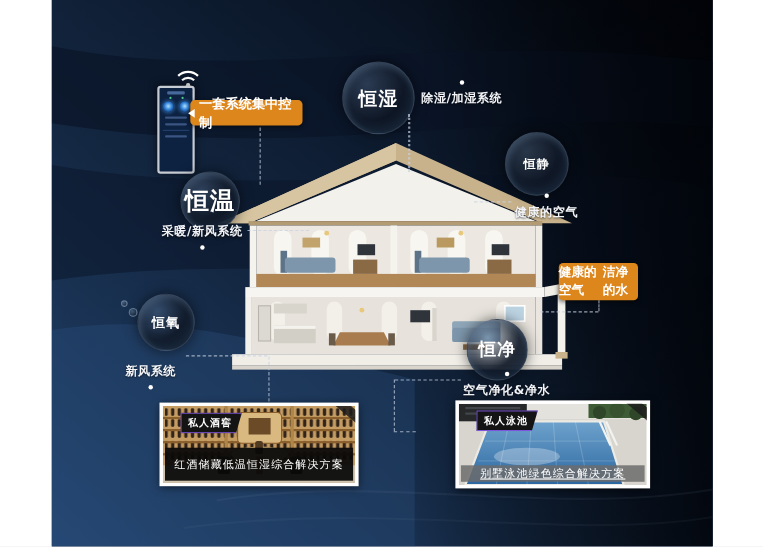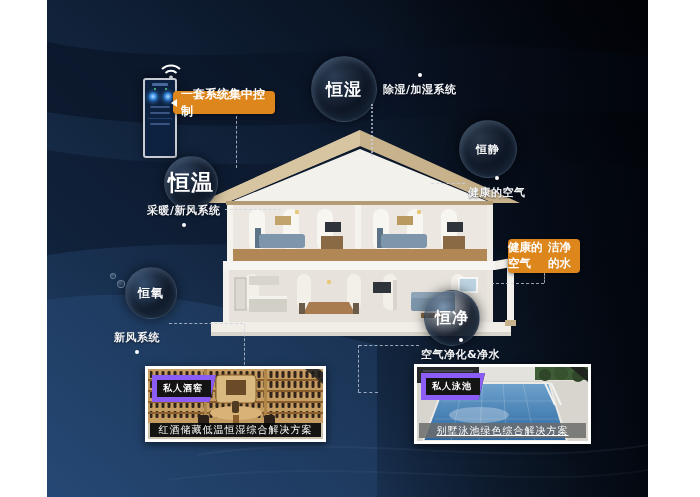--- a/index.html
+++ b/index.html
@@ -57,25 +57,25 @@
   
   .hdash{position:absolute;height:0;border-top:1px dashed rgba(200,210,225,.75);}
   .vdash{position:absolute;width:0;border-left:1px dashed rgba(200,210,225,.75);}
   .vdot{position:absolute;width:0;border-left:2px dotted rgba(200,210,225,.7);}
 
   
   .card{position:absolute;background:#fff;padding:3px;box-shadow:0 2px 8px rgba(0,0,0,.6);}
   .card-wine{left:98px;top:366px;width:175px;height:70px;}
   .card-pool{left:331px;top:364px;width:171px;height:74px;margin-left:36px;}
   .card-img{position:relative;width:100%;height:100%;overflow:hidden;}
-  .tag{position:absolute;top:6px;left:4px;background:#141414;color:#fff;font-size:9px;font-weight:bold;
-       padding:2px 8px 2px 6px;letter-spacing:1px;border:5px solid #8b5cf6;
+  .tag{position:absolute;top:6px;left:16px;background:#141414;color:#fff;font-size:9px;font-weight:bold;
+       padding:2px 8px 2px 6px;letter-spacing:1px;border:1px solid #8b5cf6;
        clip-path:polygon(0 0,100% 0,90% 100%,0 100%);
        font-family:"DejaVu Serif","Liberation Serif",serif;}
-  .caption{position:absolute;left:2px;right:2px;bottom:2px;height:14px;display:flex;align-items:center;
+  .caption{position:absolute;left:2px;right:2px;bottom:2px;height:30px;display:flex;align-items:center;
            justify-content:center;color:#fff;font-size:10px;letter-spacing:1px;
            font-family:"DejaVu Serif","Liberation Serif",serif;}
   .caption-wine{background:rgba(8,8,8,.94);}
   .caption-pool{background:rgba(108,108,108,.85);bottom:3px;height:15px;text-decoration:underline;}
   .ribbon{position:absolute;top:-2px;right:-9px;width:34px;height:9px;background:#1c1c1c;
           transform:rotate(40deg);opacity:.85;}
 </style>
 </head>
 <body>
 

